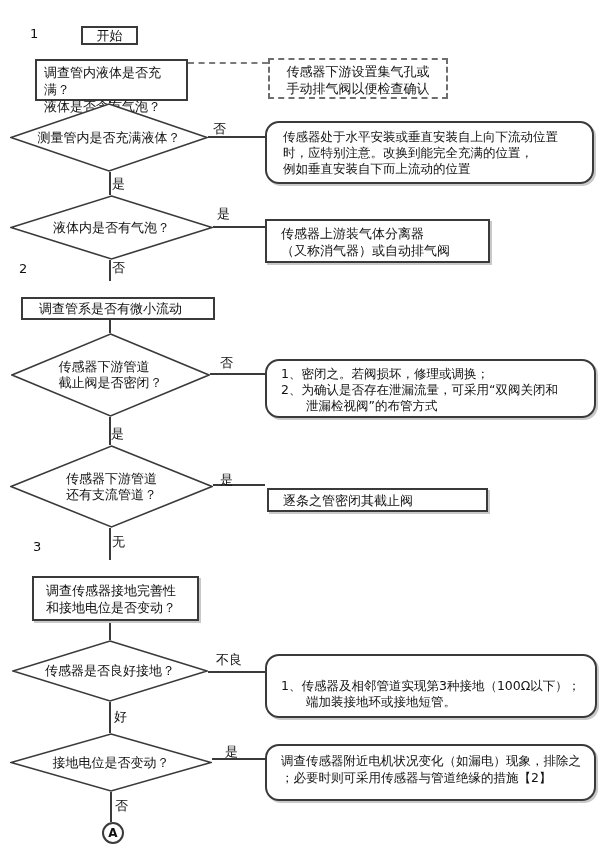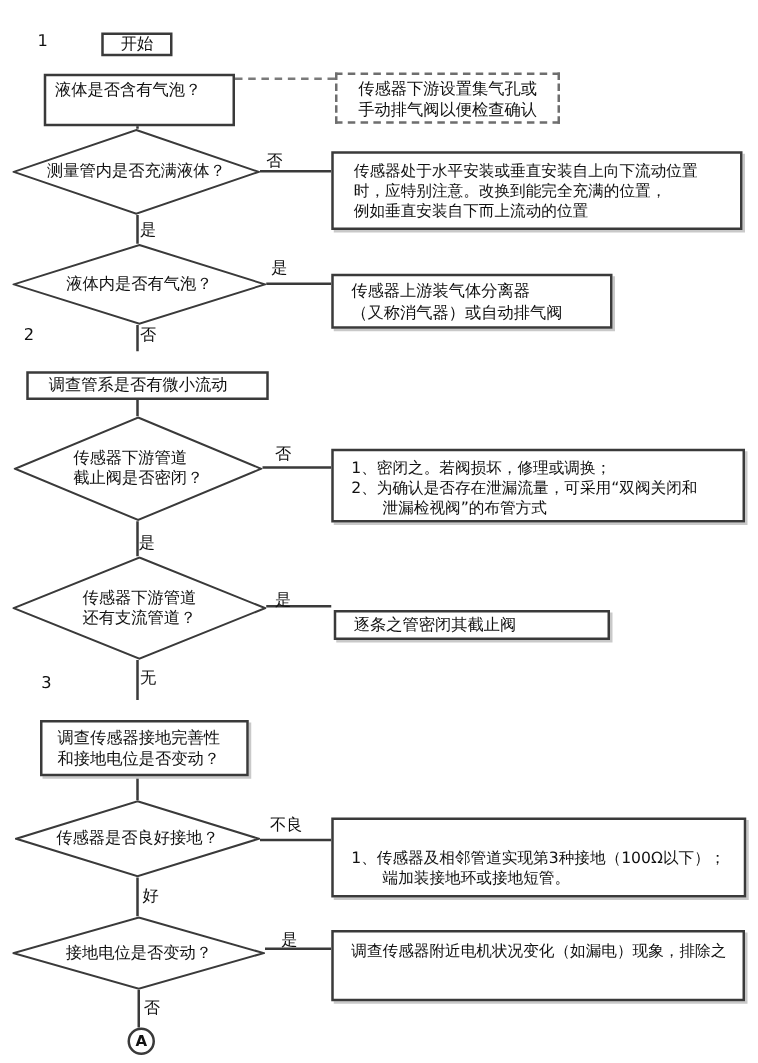--- a/index.html
+++ b/index.html
@@ -26,21 +26,21 @@
   .hline{position:absolute;height:2px;background:#3a3a3a;}
   .dline{position:absolute;height:0;border-top:2px dashed #7a7a7a;}
   .elabel{position:absolute;font-size:13px;color:#111;white-space:nowrap;}
   .seclabel{position:absolute;font-size:13px;color:#111;}
   .circle{
     position:absolute;width:22px;height:22px;border:2px solid #3a3a3a;
     border-radius:50%;box-sizing:border-box;background:#fff;
     display:flex;align-items:center;justify-content:center;
     font-size:12px;font-weight:600;
   }
-  .rt{font-size:12.5px;line-height:16px;}
+  .rt{font-size:12.5px;line-height:16px;border-radius:14px;}
   .indent{margin-left:25px;}
 </style>
 </head>
 <body>
 
 <div id="canvas">
 
   <div class="vline" style="left:109px;top:29px;height:14px;"></div>
   <div class="vline" style="left:109px;top:85px;height:18px;"></div>
   <div class="vline" style="left:109px;top:172px;height:23px;"></div>
@@ -62,20 +62,21 @@
 
   <div class="box" style="left:81px;top:10px;width:57px;height:19px;text-align:center;line-height:16px;box-shadow:none;">
     <span>开始</span>
   </div>
 
   <div class="seclabel" style="left:30px;top:26px;">1</div>
   <div class="seclabel" style="left:19px;top:261px;">2</div>
   <div class="seclabel" style="left:33px;top:539px;">3</div>
 
   <div class="box" style="left:35px;top:43px;width:153px;height:42px;padding:3px 4px 0 7px;box-shadow:none;">
+    <div>调查管内液体是否充满？</div>
     <div>液体是否含有气泡？</div>
   </div>
 
   <div class="box dashed" style="left:268px;top:42px;width:180px;height:41px;padding-top:3px;">
     <div>传感器下游设置集气孔或</div>
     <div>手动排气阀以便检查确认</div>
   </div>
 
   <div class="diamond" style="left:10px;top:103px;width:198px;height:69px;">
     <svg width="198" height="69" viewBox="0 0 198 69">
@@ -171,19 +172,20 @@
     <svg width="202" height="59" viewBox="0 0 202 59">
       <polygon points="101,1 201,29.5 101,58 1,29.5" fill="#ffffff" stroke="#3a3a3a" stroke-width="1.6"></polygon>
     </svg>
     <div class="dtext">接地电位是否变动？</div>
   </div>
   <div class="elabel" style="left:225px;top:743px;">是</div>
   <div class="elabel" style="left:115px;top:797px;">否</div>
 
   <div class="box rt" style="left:265px;top:728px;width:331px;height:57px;padding:6px 2px 0 14px;line-height:17px;">
     <div>调查传感器附近电机状况变化（如漏电）现象，排除之</div>
+    <div>；必要时则可采用传感器与管道绝缘的措施【2】</div>
   </div>
 
   <div class="circle" style="left:102px;top:822px;">
     <span>A</span>
   </div>
 
 </div>
 
 </body></html>

